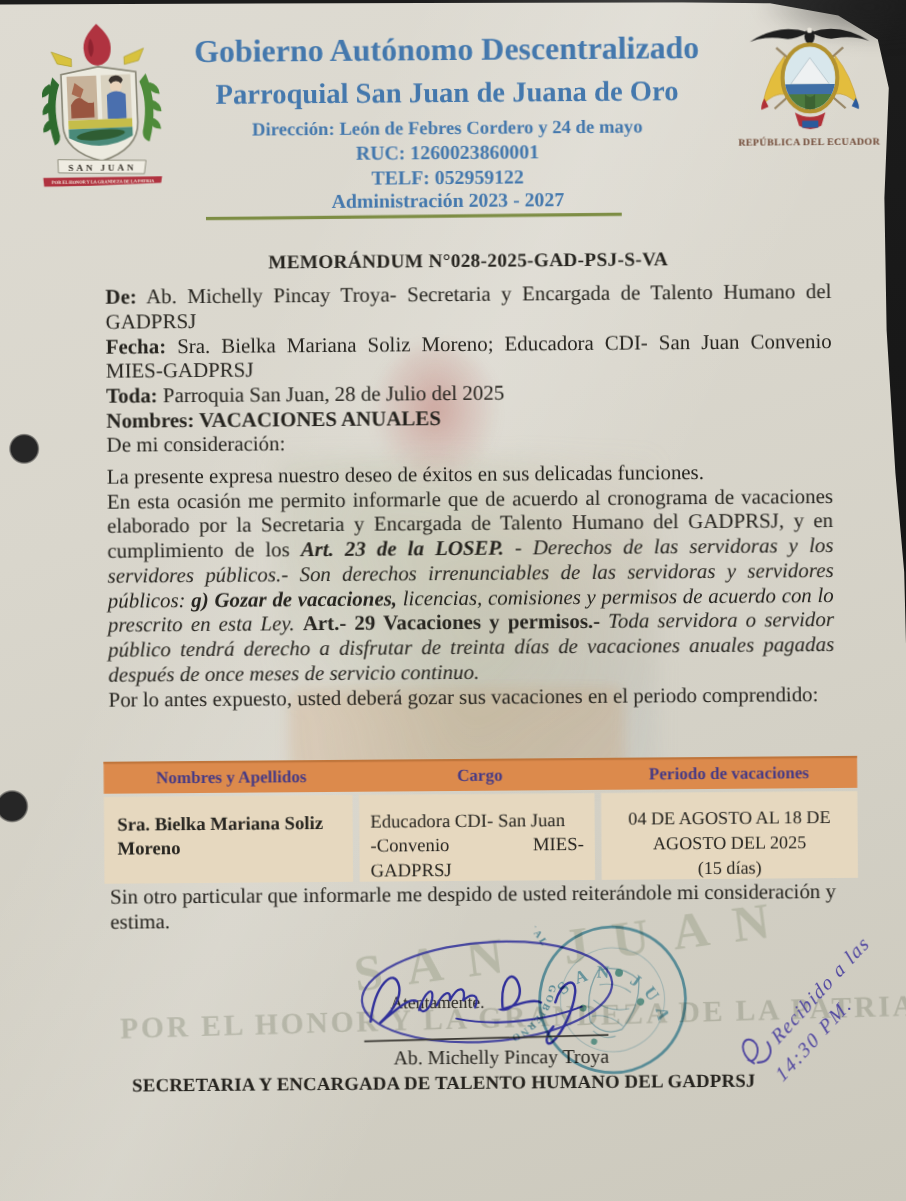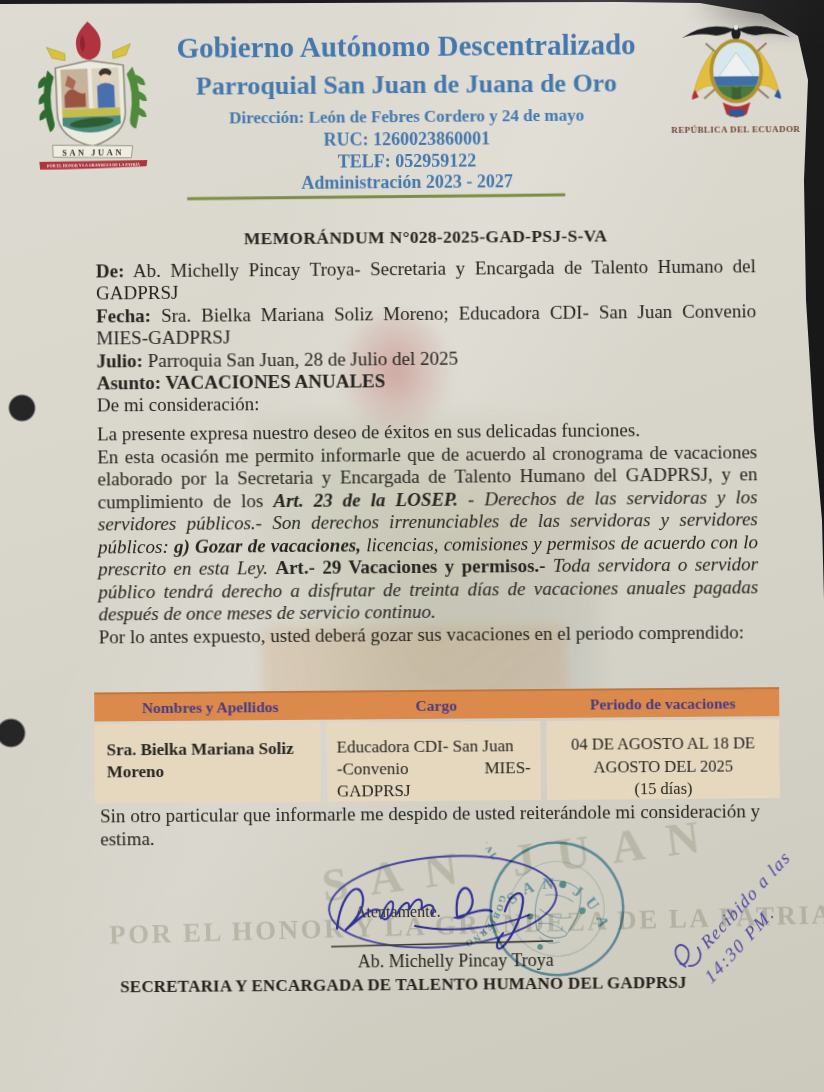--- a/index.html
+++ b/index.html
@@ -175,22 +175,22 @@
   <div class="hline h4">RUC: 1260023860001</div>
   <div class="hline h5">TELF: 052959122</div>
   <div class="hline h6">Administración 2023 - 2027</div>
   <div class="underline"></div>
 
   <div class="memo-title">MEMORÁNDUM N°028-2025-GAD-PSJ-S-VA</div>
 
   <div class="meta">
     <div><b>De:</b><span> Ab. Michelly Pincay Troya- Secretaria y Encargada de Talento Humano del GADPRSJ</span></div>
     <div><b>Fecha:</b><span> Sra. Bielka Mariana Soliz Moreno; Educadora CDI- San Juan Convenio MIES-GADPRSJ</span></div>
-    <div><b>Julio:</b><span> Parroquia San Juan, 28 de Julio del 2025</span></div>
-    <div><b>Asunto:</b><b> VACACIONES ANUALES</b></div>
+    <div><b>Toda:</b><span> Parroquia San Juan, 28 de Julio del 2025</span></div>
+    <div><b>Nombres:</b><b> VACACIONES ANUALES</b></div>
     <div>De mi consideración:</div>
   </div>
 
   <div class="bodytext">
     <p>La presente expresa nuestro deseo de éxitos en sus delicadas funciones.</p>
     <p><span>En esta ocasión me permito informarle que de acuerdo al cronograma de vacaciones elaborado por la Secretaria y Encargada de Talento Humano del GADPRSJ, y  en cumplimiento de los </span><span class="bi">Art. 23 de la LOSEP. </span><span class="it">- Derechos de las servidoras y los servidores públicos.- Son derechos irrenunciables de las servidoras y servidores públicos: </span><span class="bi">g) Gozar de vacaciones,</span><span class="it"> licencias, comisiones y permisos de acuerdo con lo prescrito en esta Ley. </span><span class="bd">Art.- 29 Vacaciones y permisos.- </span><span class="it">Toda servidora o servidor público tendrá derecho a disfrutar de treinta días de vacaciones anuales pagadas después de once meses de servicio continuo.</span></p>
     <p>Por lo antes expuesto, usted deberá gozar sus vacaciones en el periodo comprendido:</p>
   </div>
 
   <div class="tbl">

